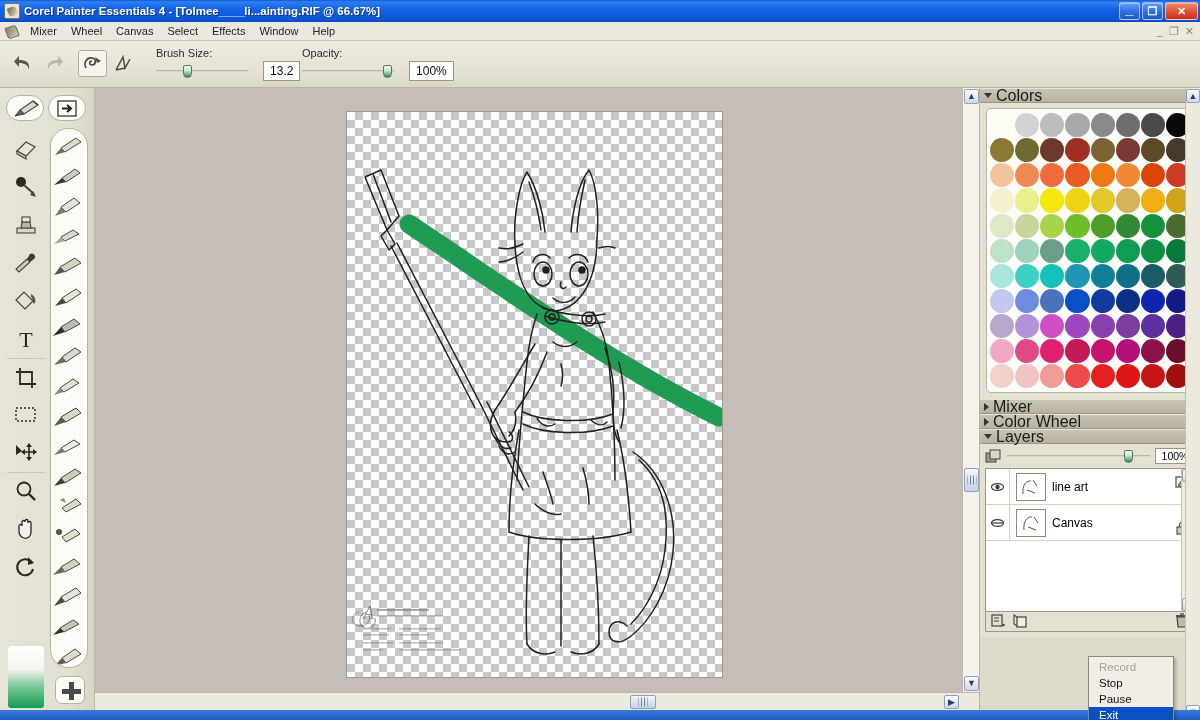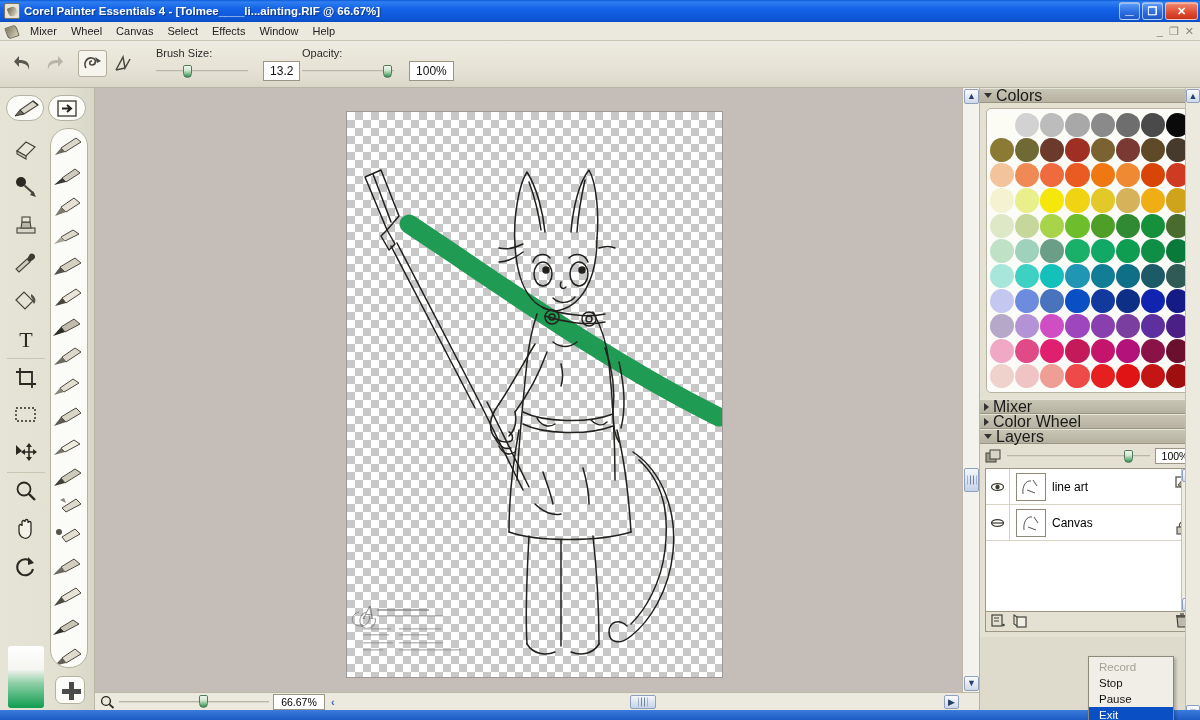--- a/index.html
+++ b/index.html
@@ -683,31 +683,20 @@
 
   <div class="vscroll">
     <div class="sb-arrow" style="left:1px; top:1px; width:15px; height:15px; line-height:13px;">▲</div>
     <div class="sb-thumb" style="left:1px; top:380px; width:15px; height:24px;">
         <span class="grip"></span>
       </div>
     <div class="sb-arrow" style="left:1px; bottom:1px; width:15px; height:15px; line-height:13px;">▼</div>
   </div>
 
   <div class="statusbar">
-    <div class="zoomctl">
-      <svg width="15" height="14" viewBox="0 0 15 14">
-        <circle cx="6" cy="6" r="4.4" fill="none" stroke="#2a2821" stroke-width="1.4"></circle>
-        <path d="M9.4 9.4 L13.5 13" stroke="#2a2821" stroke-width="1.8"></path>
-      </svg>
-      <div class="zoom-track">
-        <div class="thumb" id="zoom-thumb" style="left: 80px;"></div>
-      </div>
-      <span class="zoombox">66.67%</span>
-      <span class="zoom-chev">‹</span>
-    </div>
     <div class="sb-thumb" style="left:535px; top:2px; width:26px; height:14px;">
         <span class="grip"></span>
       </div>
     <div class="sb-arrow" style="right:20px; top:2px; width:15px; height:14px; line-height:12px;">▶</div>
   </div>
 
   <div class="dock">
 
     <div class="pal-head">
       <span class="tri down"></span>

